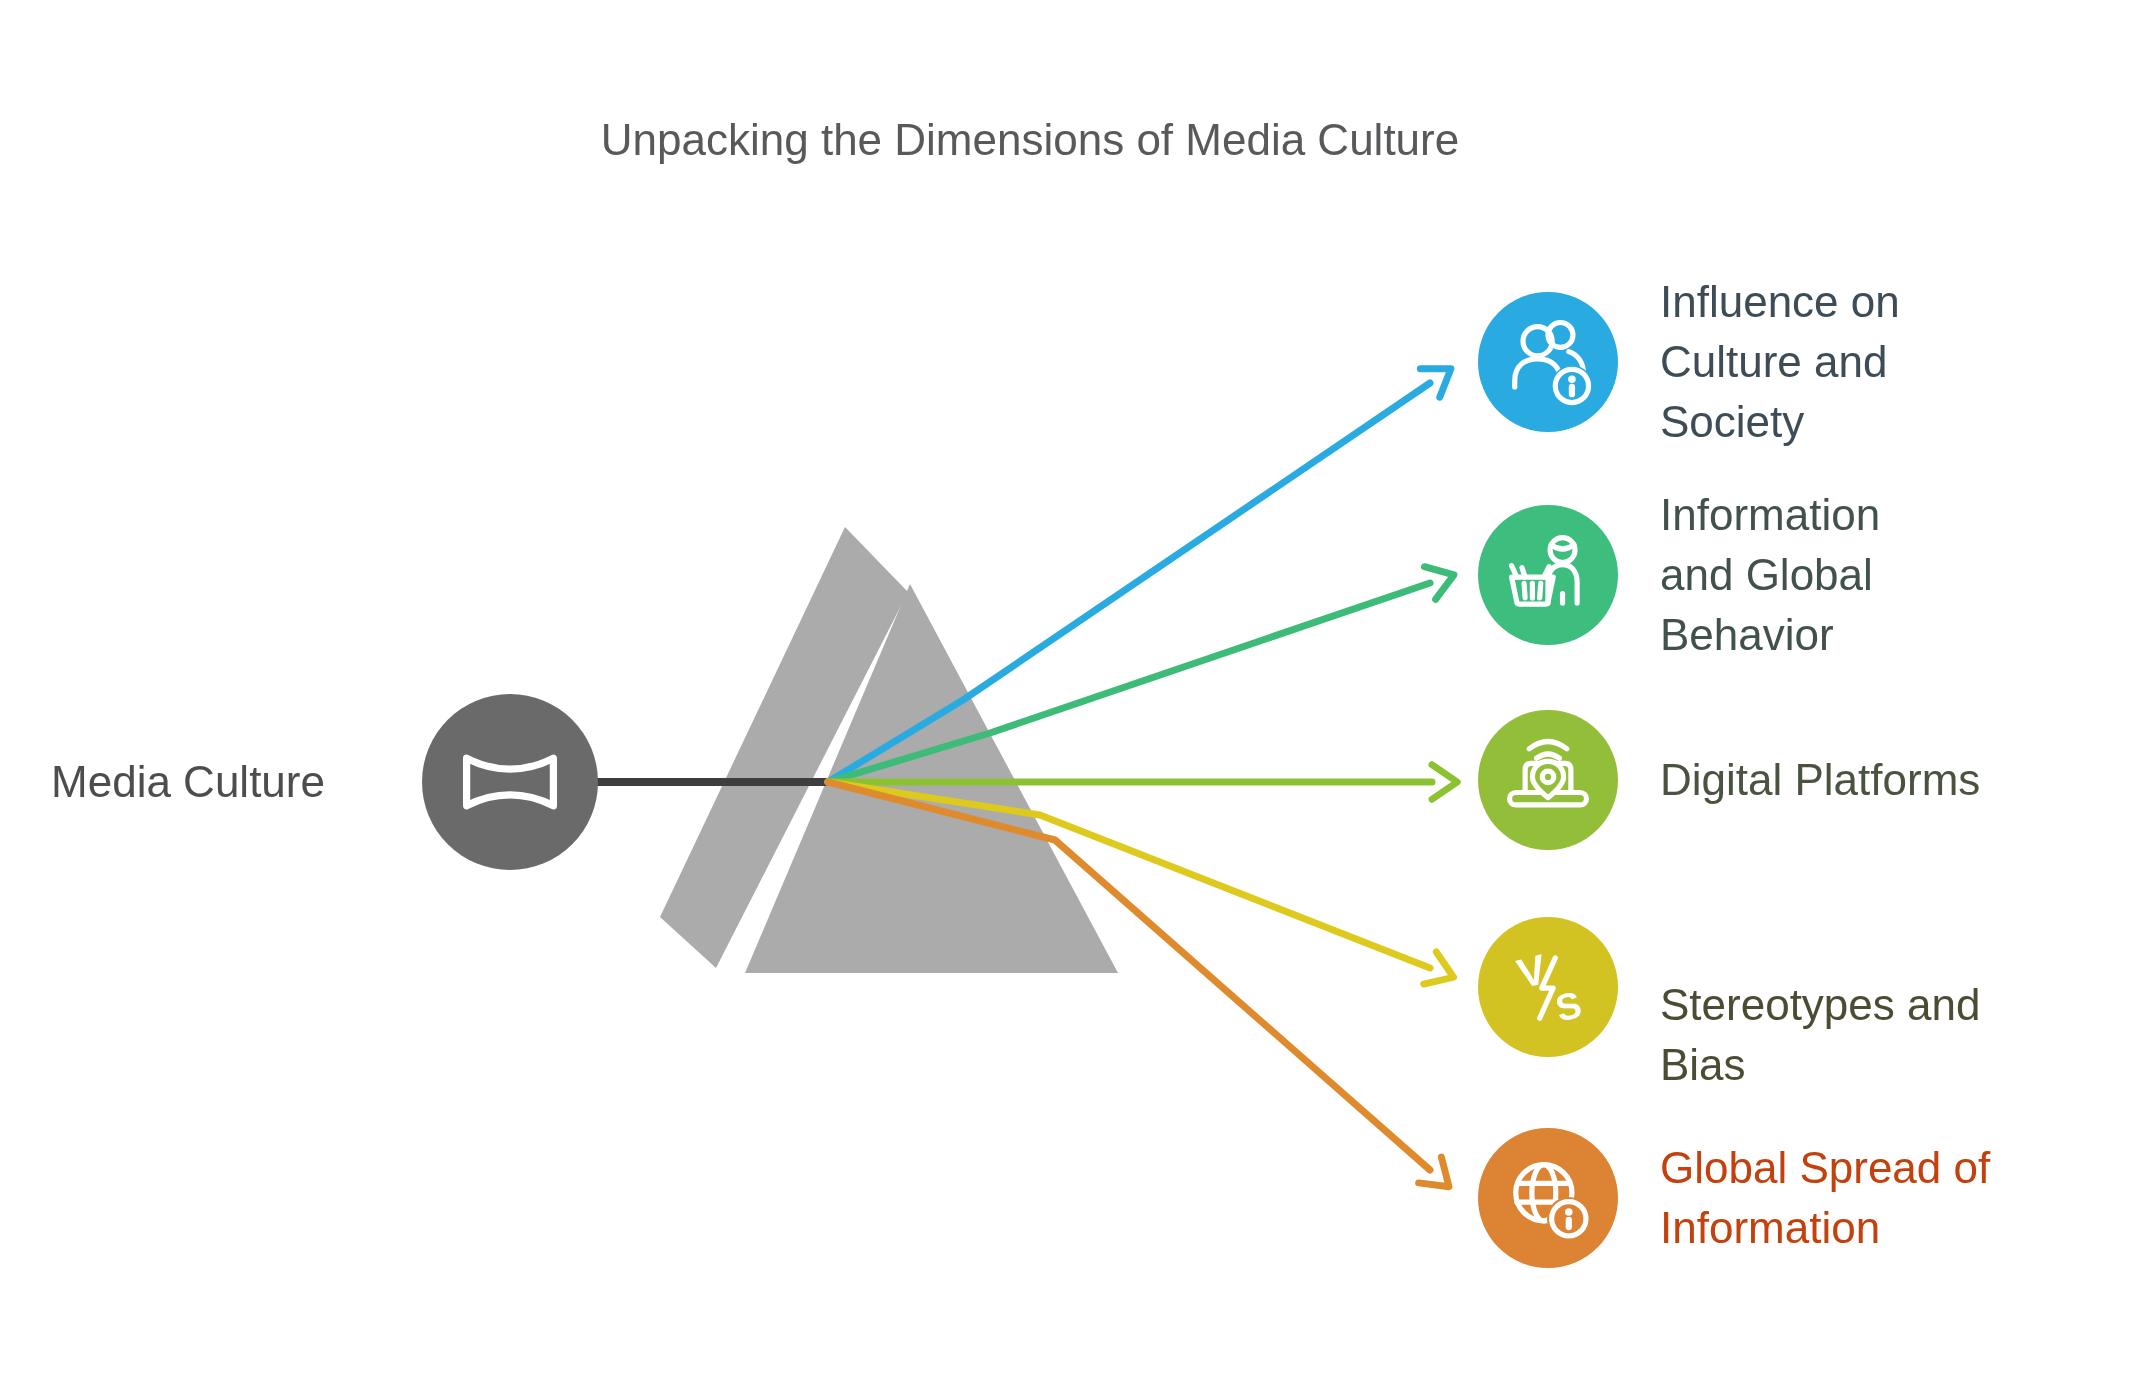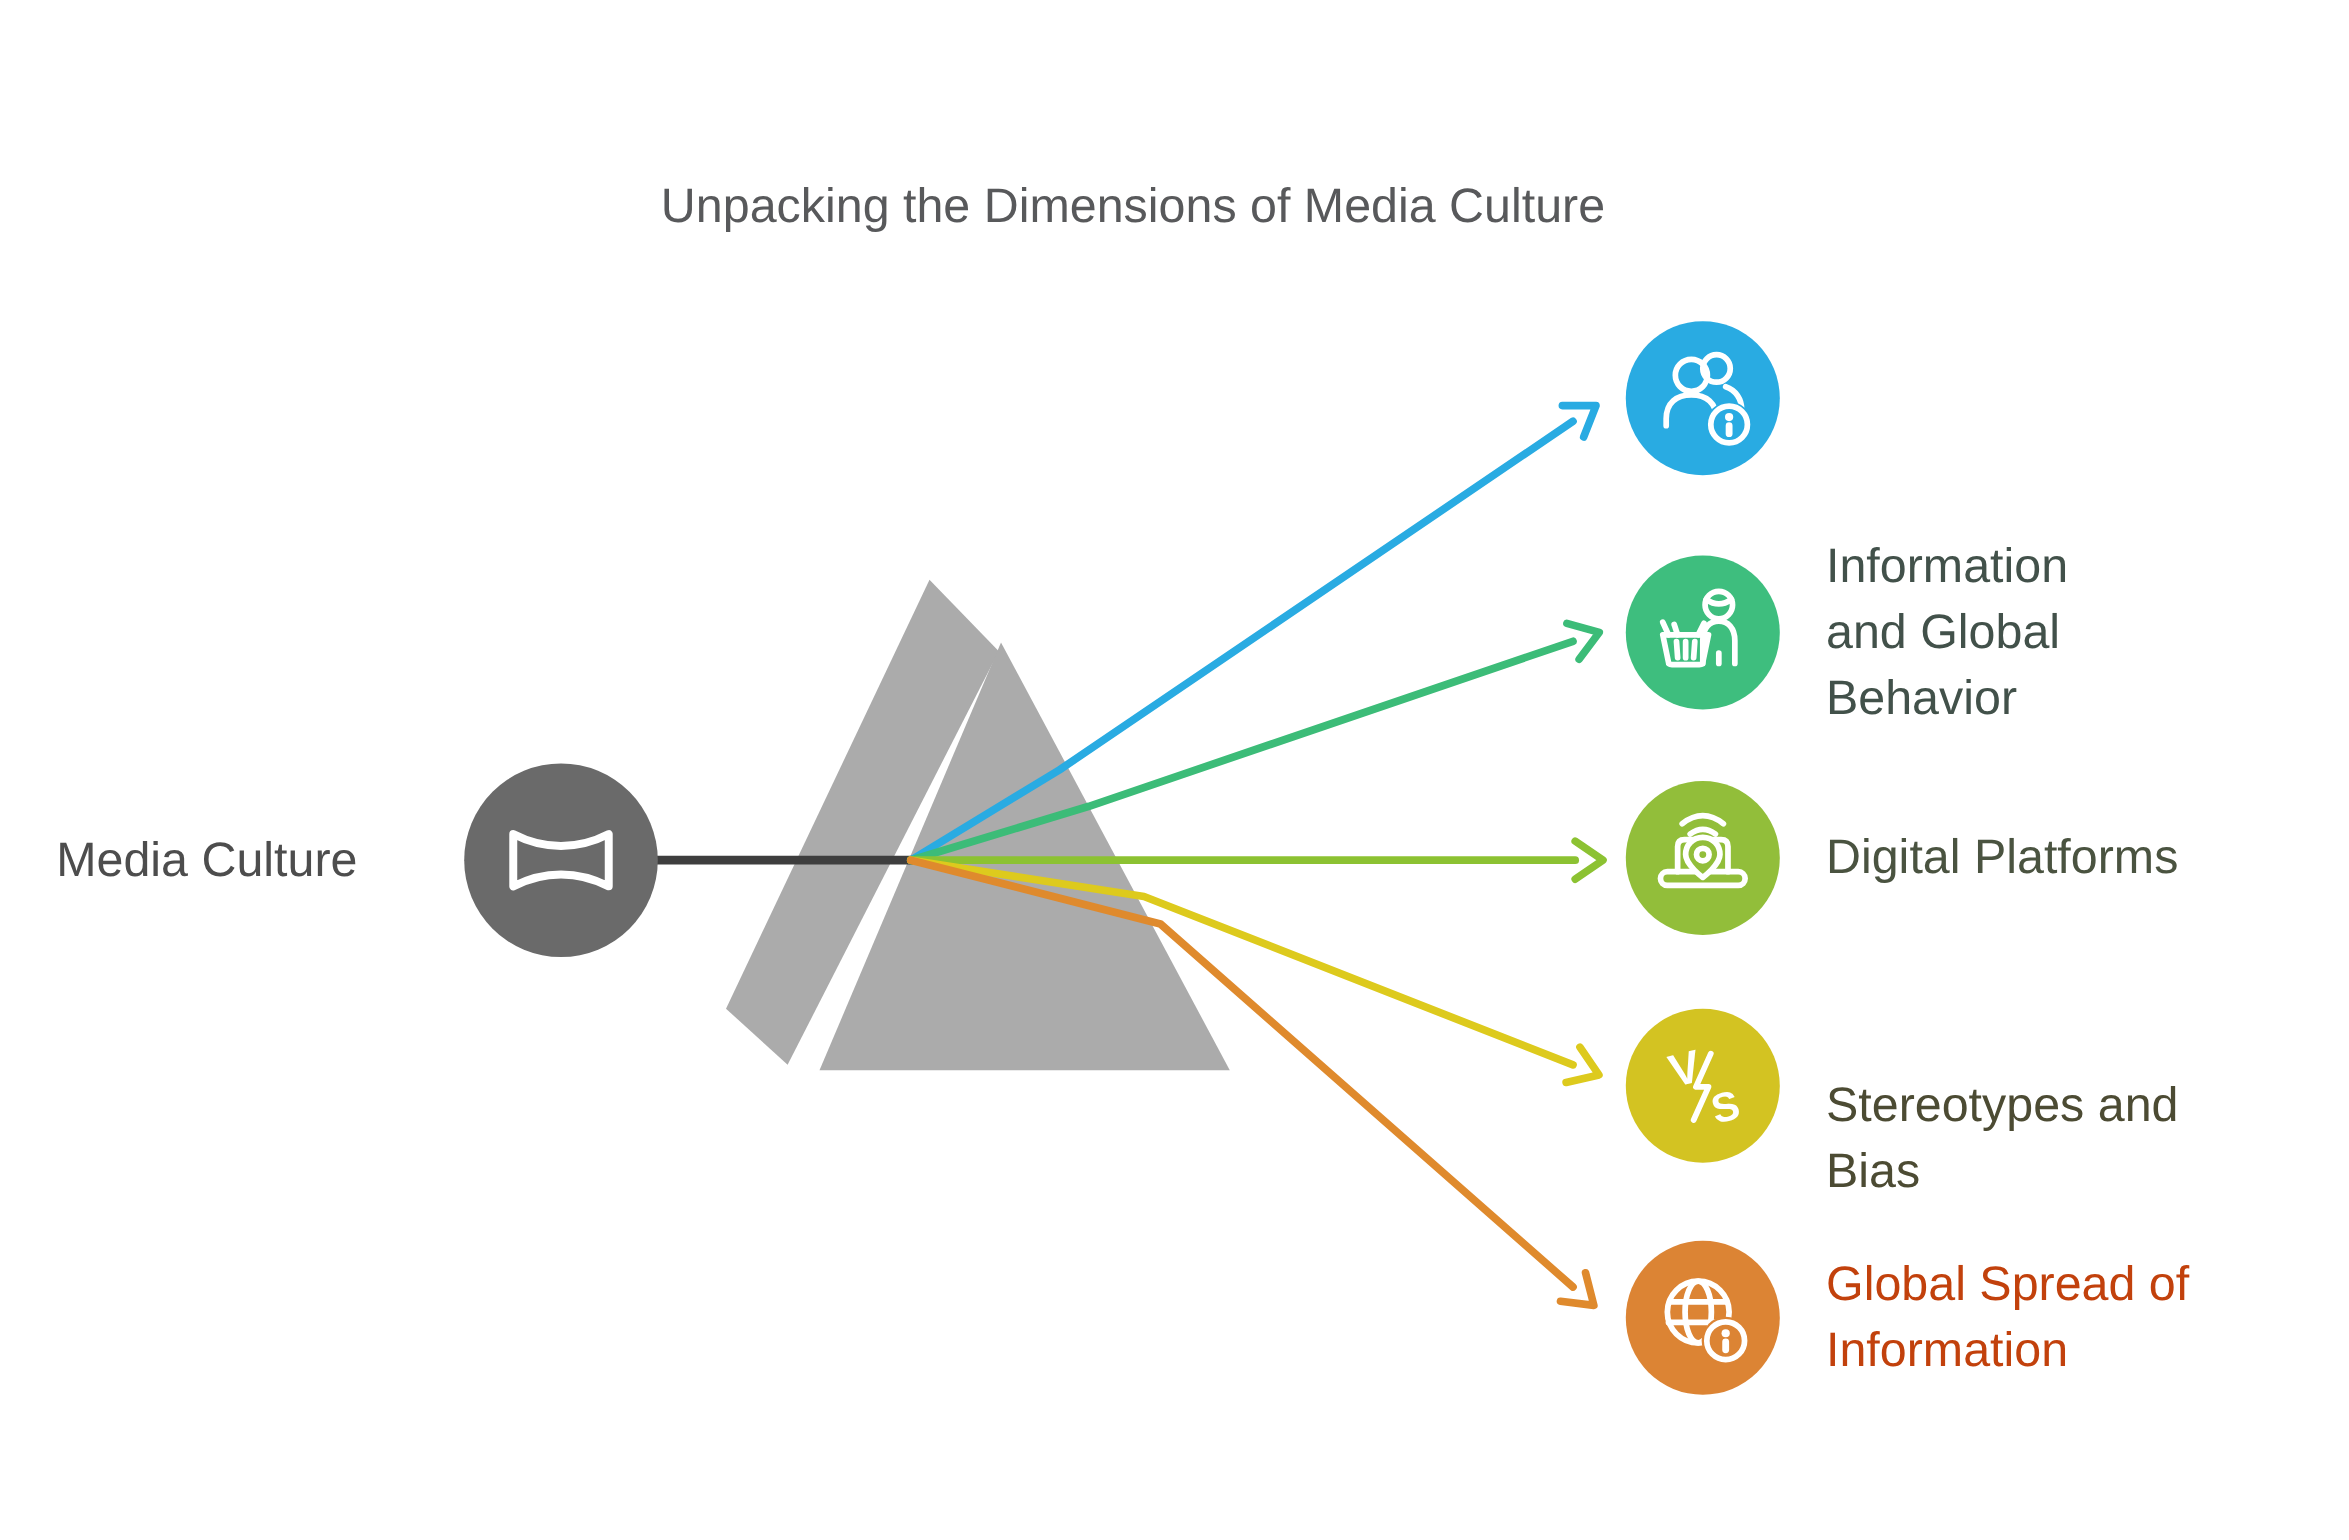--- a/index.html
+++ b/index.html
@@ -54,41 +54,46 @@
 
     <line x1="597" y1="782" x2="830" y2="782" stroke-width="8" stroke="#3E3E3E"></line>
 
     <polyline points="828,782 963,700 1430,383" fill="none" stroke-width="7" stroke-linecap="round" stroke-linejoin="round" marker-end="url(#arw0)" stroke="#29ABE2"></polyline>
     <polyline points="828,782 990,733 1430,583" fill="none" stroke-width="7" stroke-linecap="round" stroke-linejoin="round" marker-end="url(#arw1)" stroke="#3CBC78"></polyline>
     <polyline points="828,782 1432,782" fill="none" stroke-width="7" stroke-linecap="round" stroke-linejoin="round" marker-end="url(#arw2)" stroke="#8CC232"></polyline>
     <polyline points="828,782 1040,815 1430,968" fill="none" stroke-width="7" stroke-linecap="round" stroke-linejoin="round" marker-end="url(#arw3)" stroke="#DDCA1D"></polyline>
     <polyline points="828,782 1055,840 1430,1170" fill="none" stroke-width="7" stroke-linecap="round" stroke-linejoin="round" marker-end="url(#arw4)" stroke="#DF8A2D"></polyline>
   </svg>
 
-  <div id="title" class="abs" style="color: rgb(88, 89, 91); margin-top: 48px;">Unpacking the Dimensions of Media Culture</div>
+  <div id="title" class="abs" style="color: rgb(88, 89, 91);">Unpacking the Dimensions of Media Culture</div>
 
   <div id="source-label" class="abs" style="color: rgb(77, 77, 77);">Media Culture</div>
 
   <div id="source-circle" class="abs" style="background-color: rgb(106, 106, 106);">
     <svg class="src-icon-svg" viewBox="0 0 120 100" fill="none" stroke="#ffffff" stroke-width="7" stroke-linecap="round" stroke-linejoin="round">
       <path d="M18,27 C45,41 75,41 102,27 L102,73 C75,59 45,59 18,73 Z"></path>
     </svg>
   </div>
 
   <div class="node-circle abs" style="left: 1478px; top: 292px; background-color: rgb(41, 171, 226);">
     <svg class="icon-svg" viewBox="0 0 100 100" fill="none" stroke="#ffffff" stroke-width="5" stroke-linecap="round" stroke-linejoin="round">
       <circle cx="62" cy="24" r="12"></circle>
       <path d="M70,40 C79,43 84,51 84,60 L84,64"></path>
       <circle cx="40" cy="30" r="14"></circle>
       <path d="M18,74 L18,68 C18,54 27,47 40,47 C53,47 62,54 62,68"></path>
       <circle cx="73" cy="73" r="20" stroke="none" fill="#29ABE2"></circle>
       <circle cx="73" cy="73" r="16"></circle>
       <circle cx="73" cy="66.5" r="3.6" fill="#ffffff" stroke="none"></circle>
       <path d="M73,74 L73,81" stroke-width="6"></path>
     </svg>
+  </div>
+  <div class="node-label abs" style="top: 272px; color: rgb(62, 76, 85);">
+    <div>Influence on</div>
+    <div>Culture and</div>
+    <div>Society</div>
   </div>
 
   <div class="node-circle abs" style="left: 1478px; top: 505px; background-color: rgb(62, 190, 126);">
     <svg class="icon-svg" viewBox="0 0 100 100" fill="none" stroke="#ffffff" stroke-width="5" stroke-linecap="round" stroke-linejoin="round">
       <circle cx="64" cy="26" r="12"></circle>
       <path d="M53,21 Q64,29 75,21"></path>
       <path d="M50,77 L50,57 C50,46 56,40 64,40 C72,40 78,46 78,57 L78,77"></path>
       <path d="M64,77 L64,68"></path>
       <path d="M20,52 L15,41"></path>
       <path d="M28,52 L25,43"></path>

